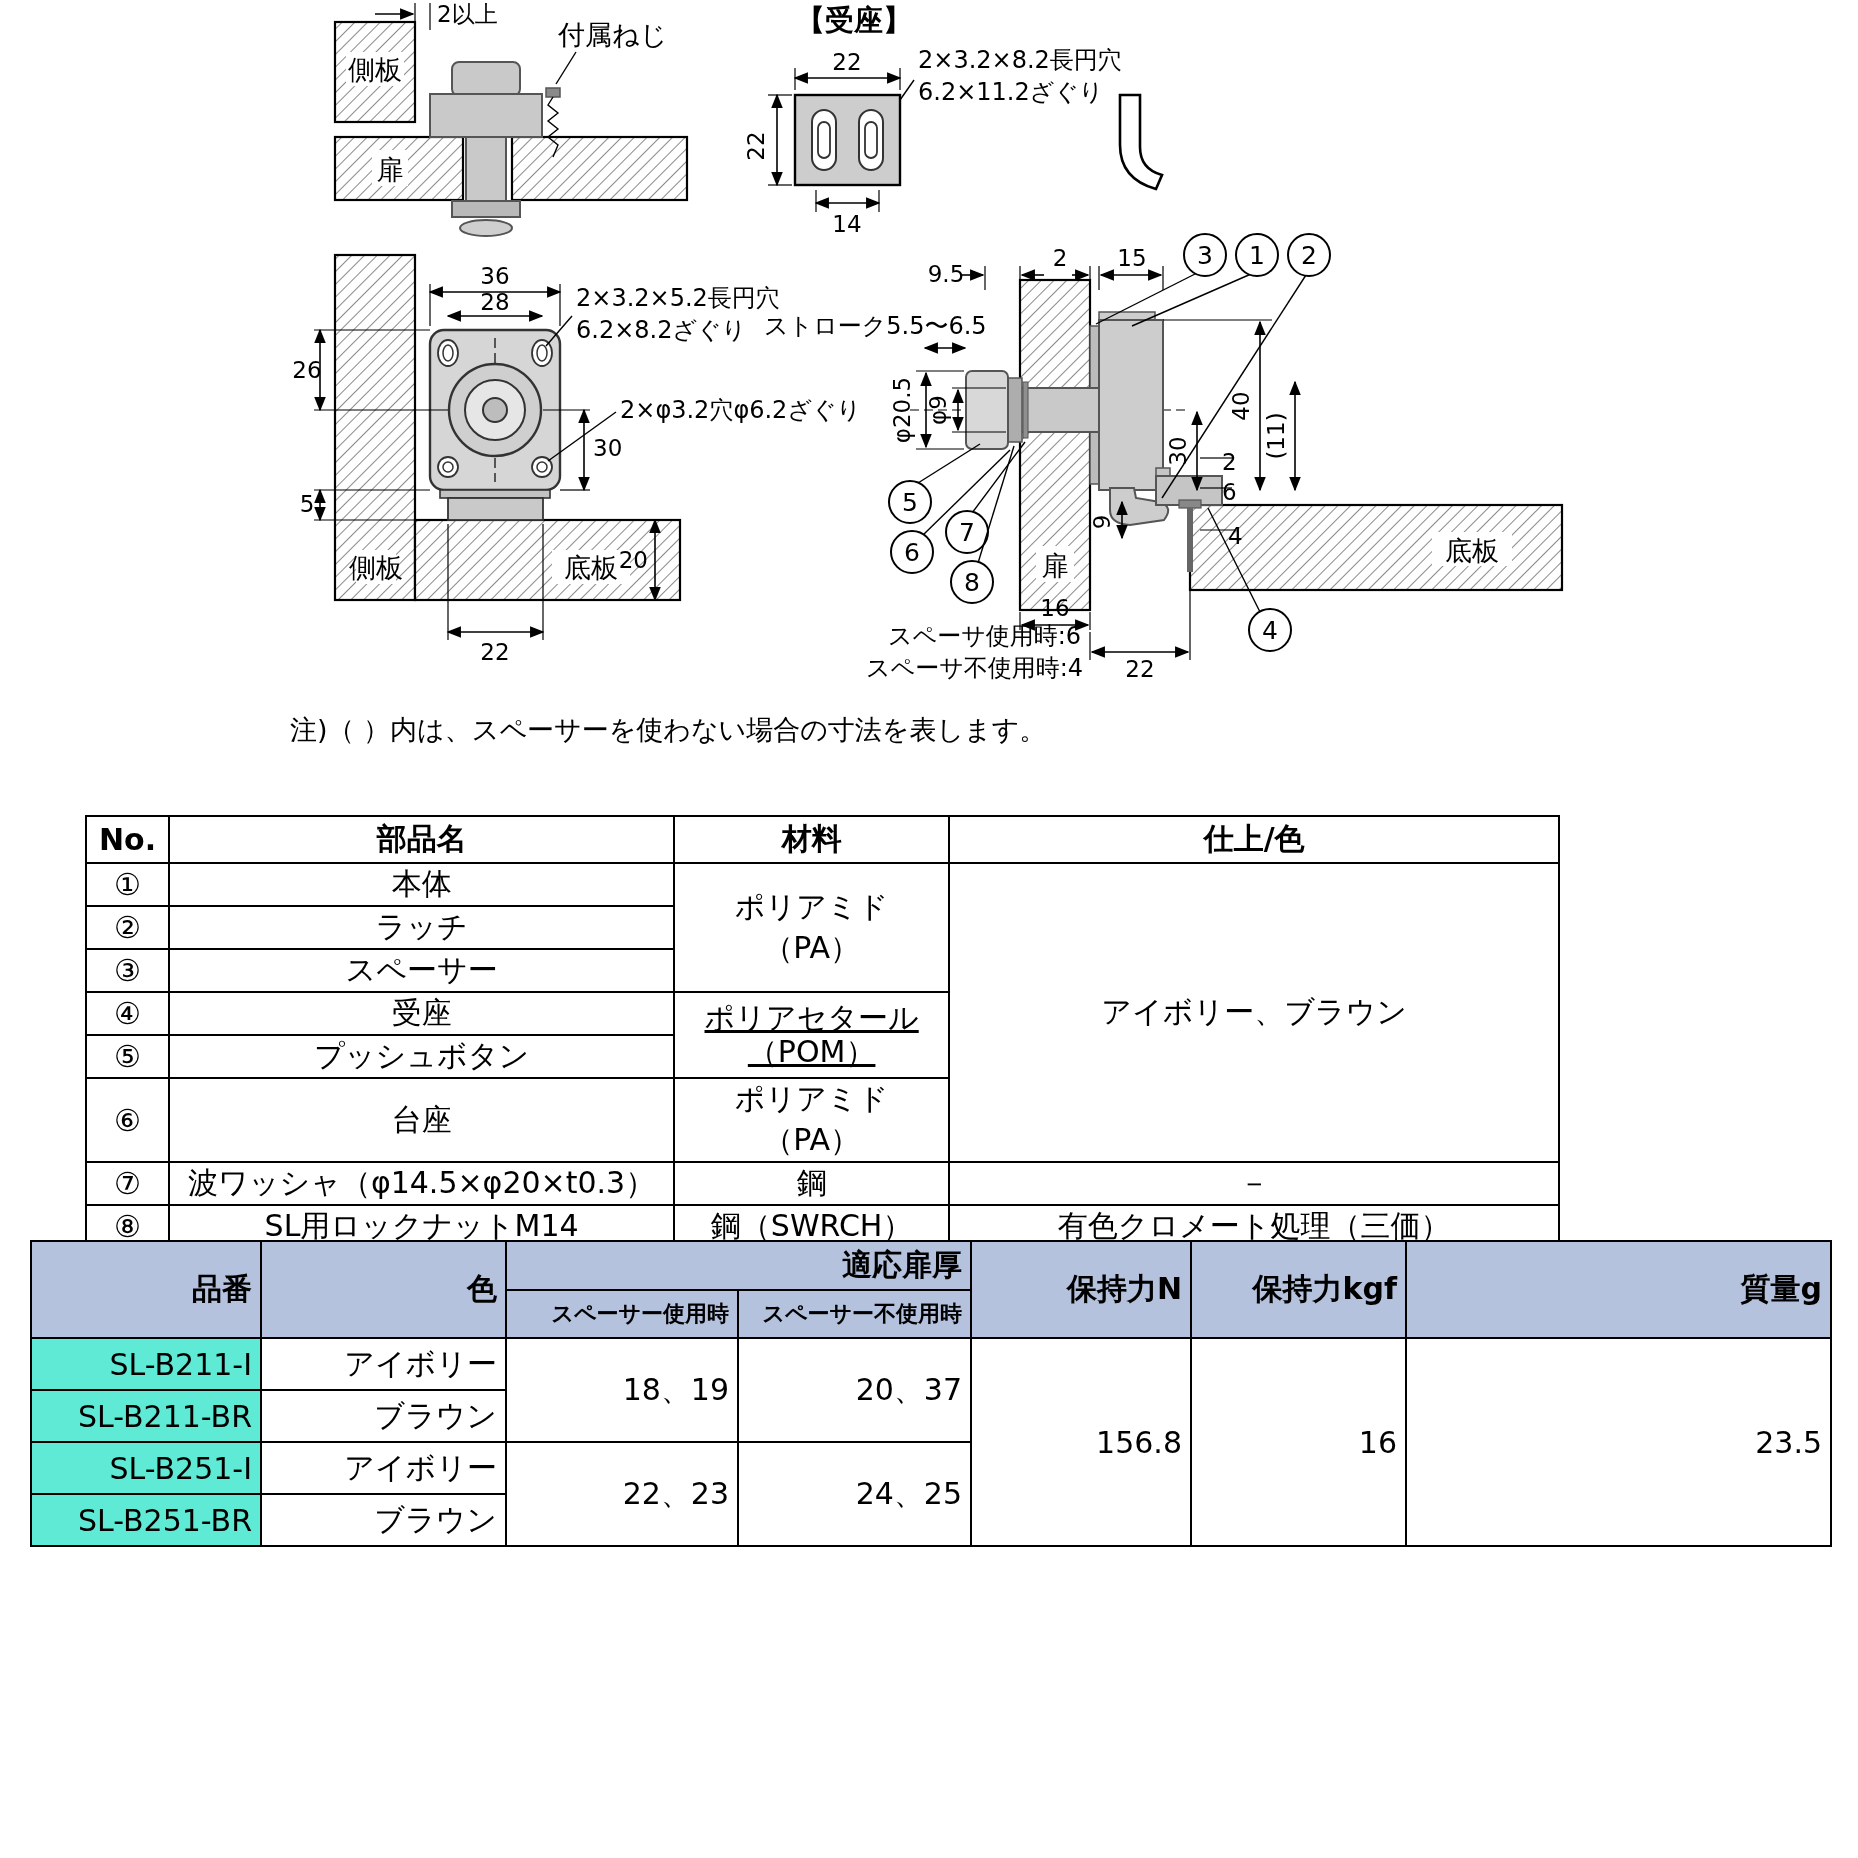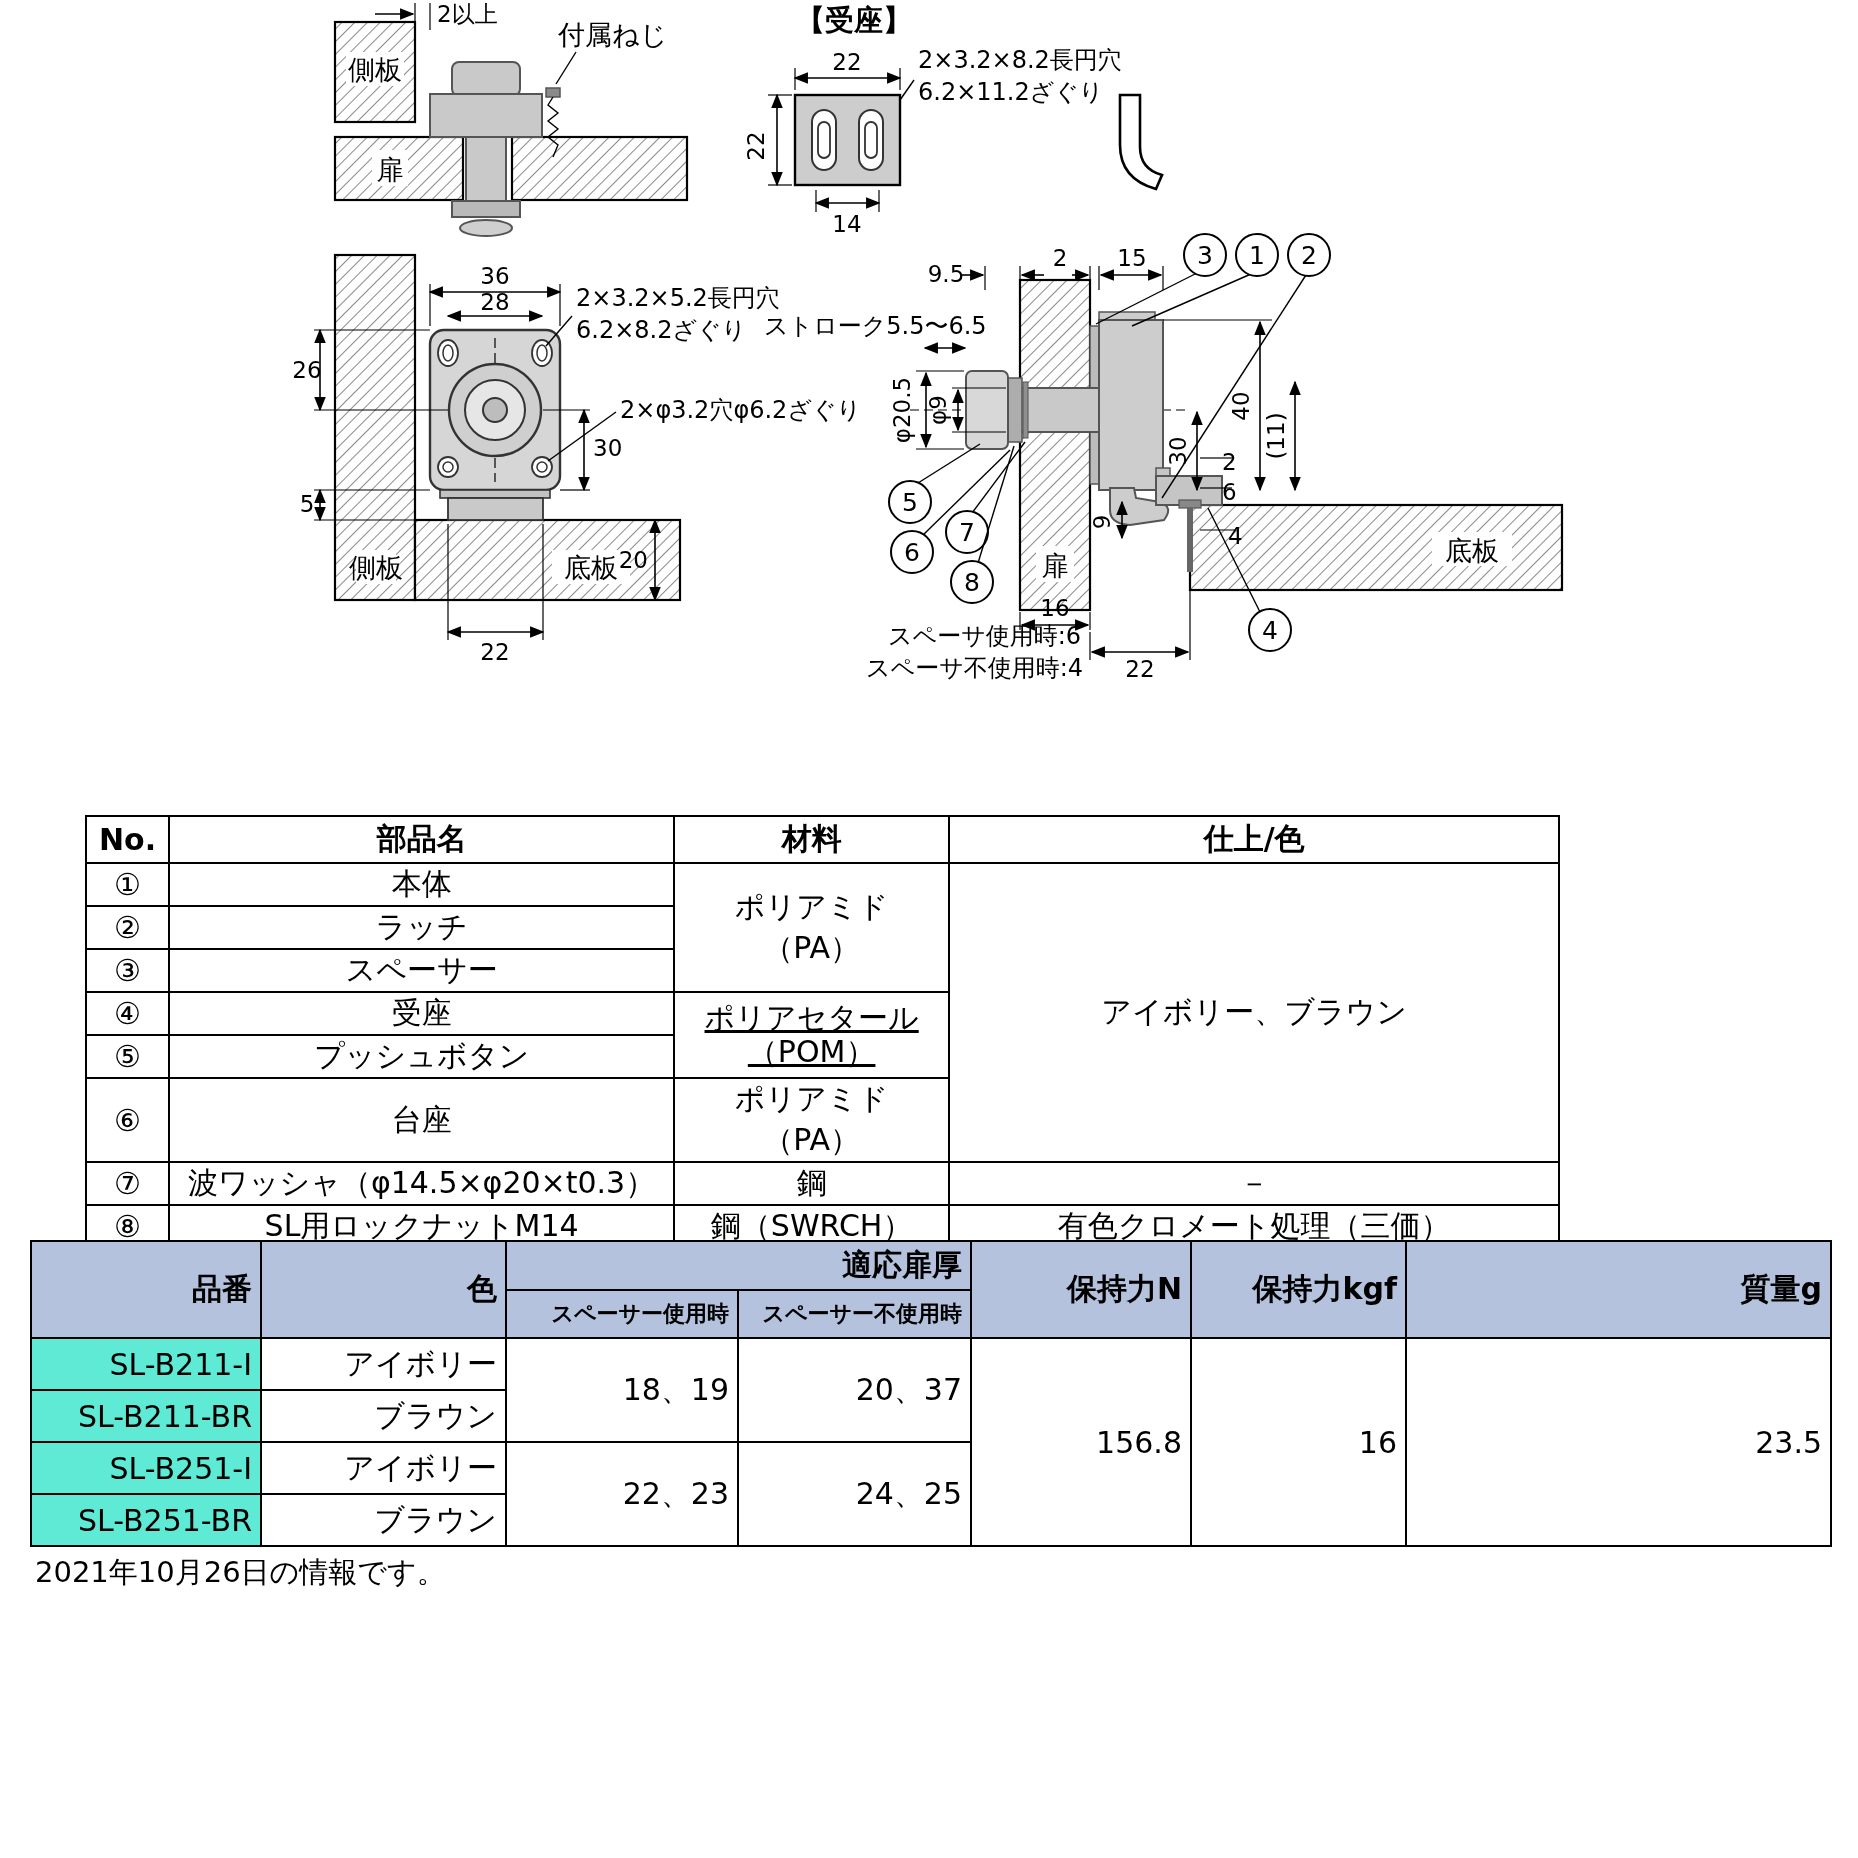--- a/index.html
+++ b/index.html
@@ -371,20 +371,21 @@
       <line class="thin" x1="430" y1="348" x2="430" y2="430"></line>
       <line class="dline" x1="332" y1="422" x2="428" y2="422" marker-start="url(#arr)" marker-end="url(#arr)"></line>
       <text class="dimt" x="380" y="447" text-anchor="middle">22</text>
     </g>
     <g>
       <text class="ntext" x="128" y="414" text-anchor="start">スペーサ使用時:6</text>
       <text class="ntext" x="106" y="446" text-anchor="start">スペーサ不使用時:4</text>
     </g>
   </svg>
 
+  <p class="note">注)（ ）内は、スペーサーを使わない場合の寸法を表します。</p>
 
   <table class="parts-table">
     <colgroup>
       <col style="width:65px">
         <col style="width:505px">
         <col style="width:275px">
         <col style="width:610px">
     </colgroup>
     <thead>
       <tr>
@@ -483,15 +484,14 @@
         <td rowspan="2">22、23</td>
         <td rowspan="2">24、25</td>
       </tr>
       <tr>
         <td class="pn">SL-B251-BR</td>
         <td>ブラウン</td>
       </tr>
     </tbody>
   </table>
 
-  <p class="footer">2021年10月26日の情報です。</p>
 
 </div>
 
 </body></html>

